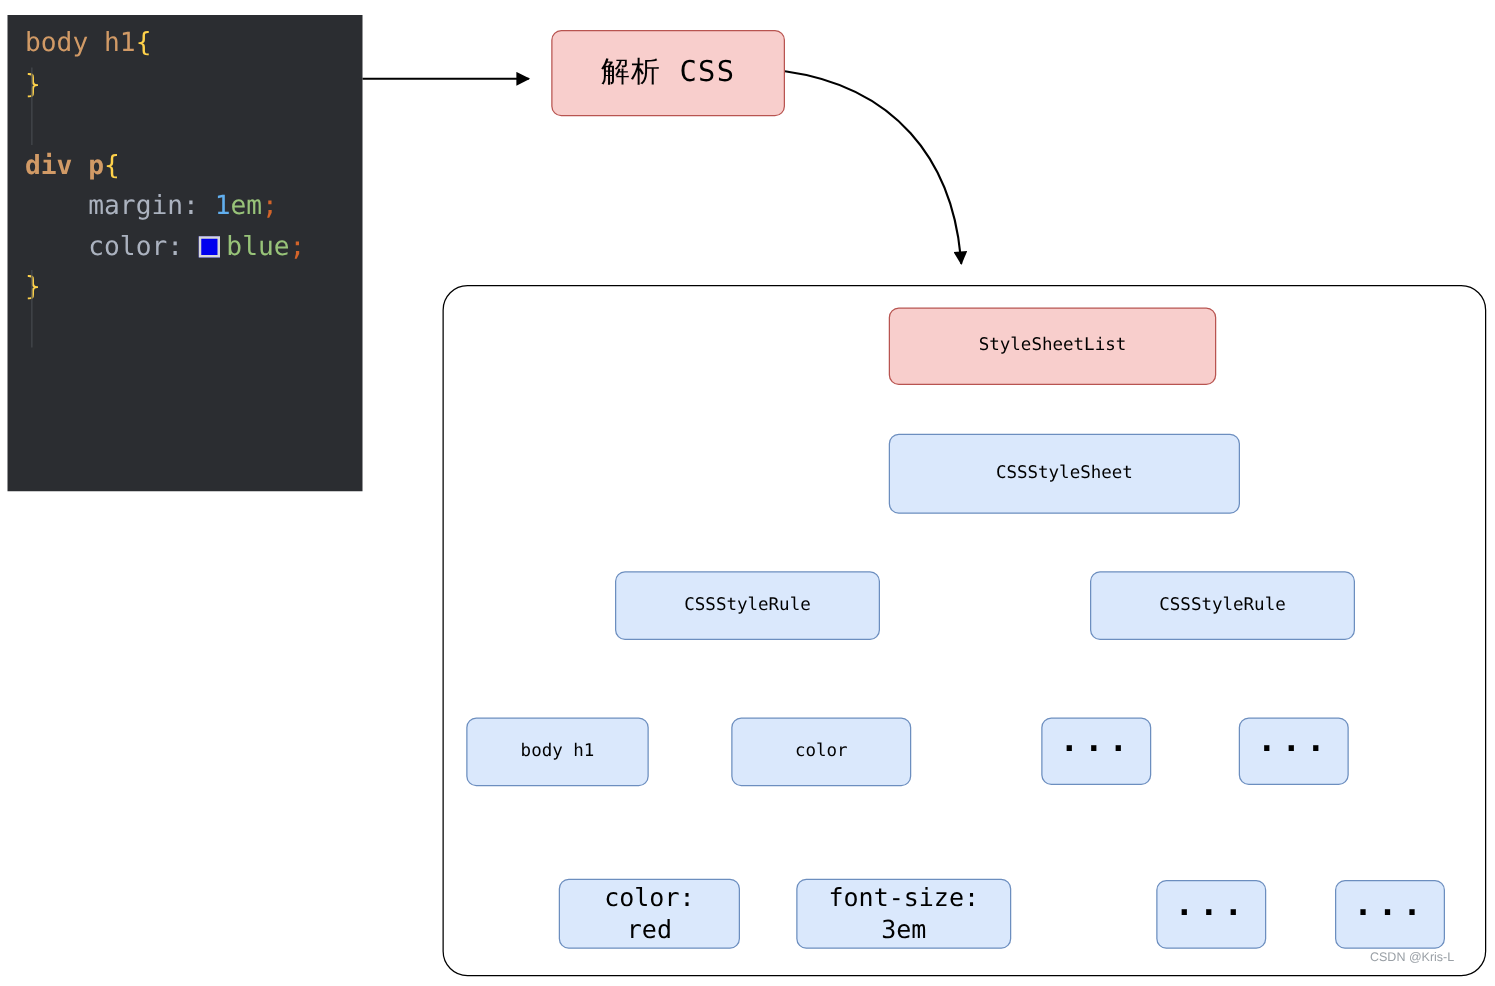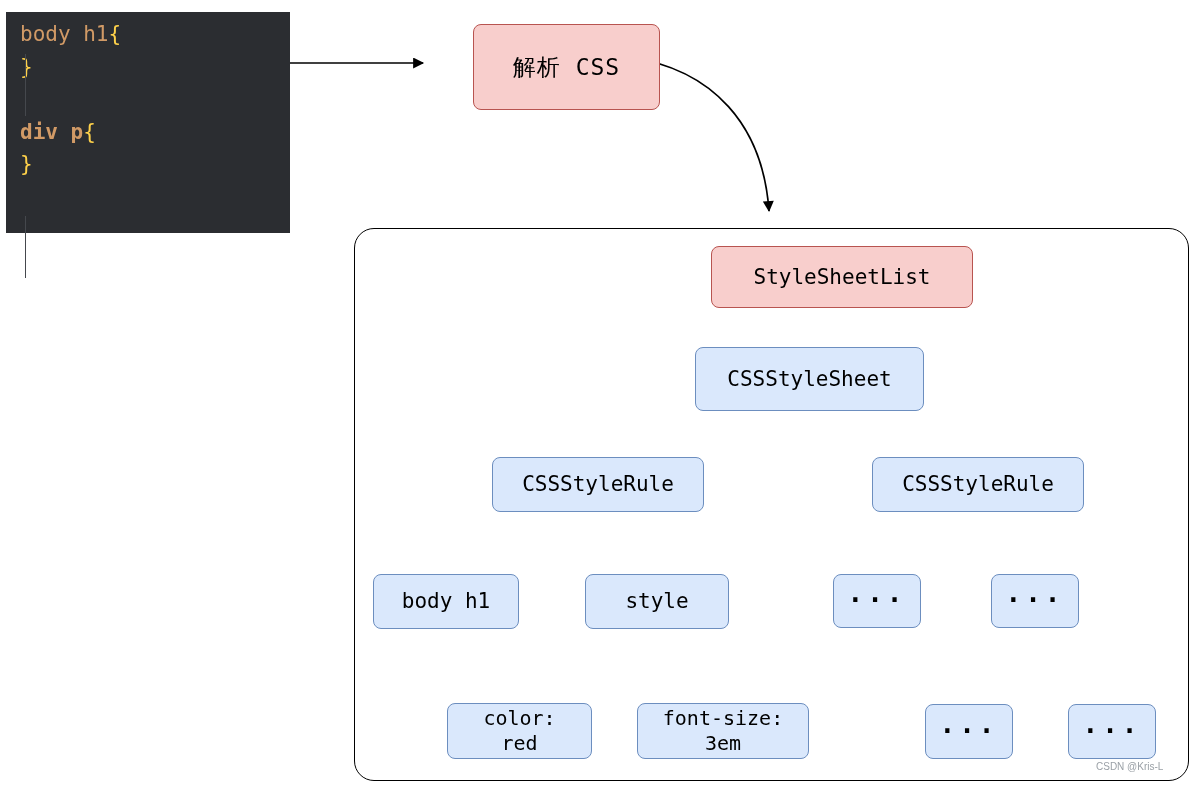--- a/index.html
+++ b/index.html
@@ -1,30 +1,30 @@
 <!DOCTYPE html>
 <html style="--pink-fill: #f8cecc; --pink-stroke: #b85450; --blue-fill: #dae8fc; --blue-stroke: #6c8ebf; --code-bg: #2b2d31;"><head>
 <meta charset="utf-8">
 <style>
   html,body{margin:0;padding:0;background:#ffffff;}
   body{width:1196px;height:789px;position:relative;overflow:hidden;
        font-family:"DejaVu Sans Mono","Liberation Mono",monospace;}
 
   
-  .code-block{position:absolute;left:6px;top:12px;width:284px;height:221px;
+  .code-block{position:absolute;left:6px;top:12px;width:284px;height:381px;
       background:var(--code-bg,#2b2d31);padding:6px 0 16px 14px;box-sizing:border-box;}
   .code-line{white-space:pre;font-size:21px;line-height:32.5px;color:#abb2bf;}
   .swatch{display:inline-block;width:17px;height:17px;border:2px solid #d8d8d8;
       box-sizing:border-box;margin-right:5px;transform:translateY(2px);}
   .indent-guide{position:absolute;width:1px;background:#45484d;left:19px;}
 
   
   .node{position:absolute;box-sizing:border-box;border-radius:8px;
       display:flex;align-items:center;justify-content:center;
-      font-size:21px;color:#000;text-align:center;white-space:pre-line;line-height:1.25;}
+      font-size:14px;color:#000;text-align:center;white-space:pre-line;line-height:1.25;}
   .pink{background:var(--pink-fill,#f8cecc);border:1.6px solid var(--pink-stroke,#b85450);}
   .blue{background:var(--blue-fill,#dae8fc);border:1.6px solid var(--blue-stroke,#6c8ebf);}
   .parse-node{font-size:23px;letter-spacing:1px;}
   .dots{font-size:26px;letter-spacing:4px;padding-bottom:15px;font-weight:bold;}
 
   
   .tree-container{position:absolute;left:354px;top:228px;width:835px;height:553px;
       background:#fff;border:1.8px solid #000;border-radius:20px;box-sizing:border-box;}
 
   
@@ -38,20 +38,22 @@
 </head>
 <body>
 
 <div class="code-block">
   <div class="indent-guide" style="top:42px;height:62px;"></div>
   <div class="indent-guide" style="top:204px;height:62px;"></div>
 <div class="code-line"><span style="color: rgb(209, 154, 102);">body h1</span><span style="color: rgb(255, 210, 74);">{</span></div>
     <div class="code-line"><span style="color: rgb(255, 210, 74);">}</span></div>
     <div class="code-line">&nbsp;</div>
     <div class="code-line"><span style="color: rgb(209, 154, 102); font-weight: bold;">div p</span><span style="color: rgb(255, 210, 74);">{</span></div>
+    <div class="code-line"><span style="color: rgb(171, 178, 191);">    margin: </span><span style="color: rgb(97, 175, 239);">1</span><span style="color: rgb(152, 195, 121);">em</span><span style="color: rgb(211, 100, 42);">;</span></div>
+    <div class="code-line"><span style="color: rgb(171, 178, 191);">    color: </span><span class="swatch" style="background: rgb(0, 0, 238);"></span><span style="color: rgb(152, 195, 121);">blue</span><span style="color: rgb(211, 100, 42);">;</span></div>
     <div class="code-line"><span style="color: rgb(255, 210, 74);">}</span></div>
   </div>
 
 <svg class="connectors" width="1196" height="789">
   <defs>
     <marker id="arrowhead" viewBox="0 0 10 10" refX="9" refY="5" markerWidth="13" markerHeight="11" orient="auto-start-reverse" markerUnits="userSpaceOnUse">
       <path d="M0,0 L10,5 L0,10 z" style="fill:#000;stroke:none"></path>
     </marker>
   </defs>
   <path d="M290,63 H423" marker-end="url(#arrowhead)"></path>
@@ -62,48 +64,48 @@
   <path d="M598,512 C592,548 446,538 446,574"></path>
   <path d="M598,512 C604,548 657,538 657,574"></path>
   <path d="M657,629 C650,670 519,656 519,703"></path>
   <path d="M657,629 C664,670 723,656 723,703"></path>
   <path d="M978,512 C972,548 877,538 877,574"></path>
   <path d="M978,512 C984,548 1035,538 1035,574"></path>
   <path d="M1035,628 C1028,670 969,656 969,704"></path>
   <path d="M1035,628 C1042,670 1112,656 1112,704"></path>
 </svg>
 
-<div class="node pink parse-node" style="left:441px;top:24px;width:187px;height:86px;margin-left:32px;">
+<div class="node pink parse-node" style="left:441px;top:24px;width:187px;height:69px;">
   <span>解析 CSS</span>
 </div>
 
 <div class="tree-container"></div>
 
 <div class="node pink" style="left:711px;top:246px;width:262px;height:62px;">
   <span>StyleSheetList</span>
 </div>
 
-<div class="node blue" style="left:695px;top:347px;width:229px;height:64px;justify-content:center;">
+<div class="node blue" style="left:711px;top:347px;width:281px;height:64px;justify-content:center;">
   <span>CSSStyleSheet</span>
 </div>
 
 <div class="node blue" style="left:492px;top:457px;width:212px;height:55px;">
   <span>CSSStyleRule</span>
 </div>
 
 <div class="node blue" style="left:872px;top:457px;width:212px;height:55px;">
   <span>CSSStyleRule</span>
 </div>
 
 <div class="node blue" style="left:373px;top:574px;width:146px;height:55px;">
   <span>body h1</span>
 </div>
 
 <div class="node blue" style="left:585px;top:574px;width:144px;height:55px;">
-  <span>style</span>
+  <span>color</span>
 </div>
 
 <div class="node blue dots" style="left:833px;top:574px;width:88px;height:54px;">
   <span>...</span>
 </div>
 
 <div class="node blue dots" style="left:991px;top:574px;width:88px;height:54px;">
   <span>...</span>
 </div>
 

